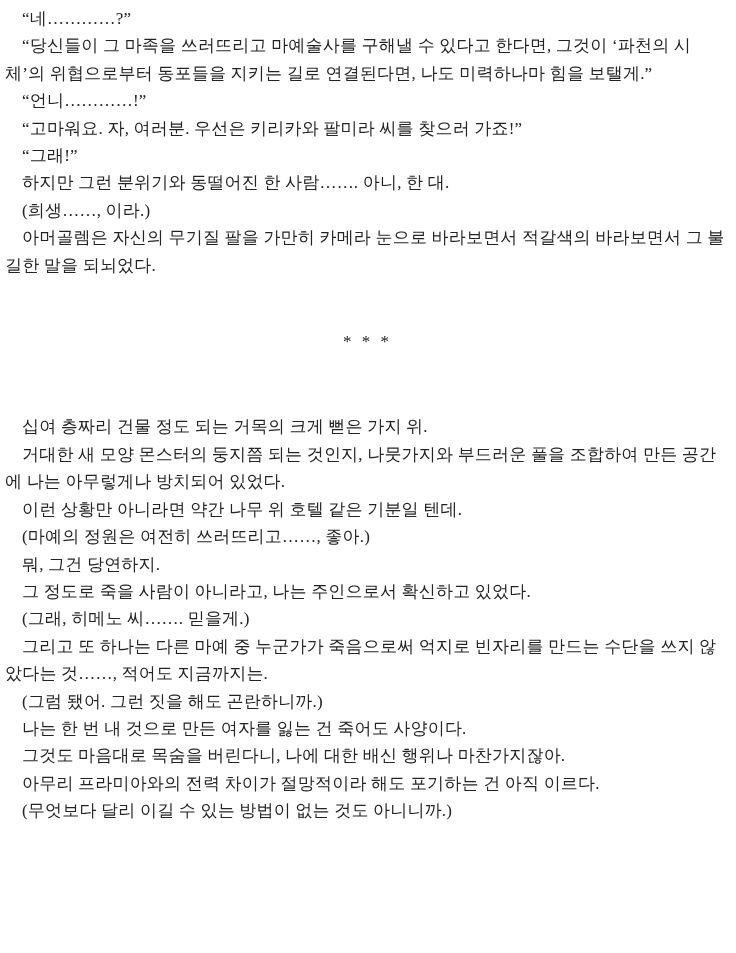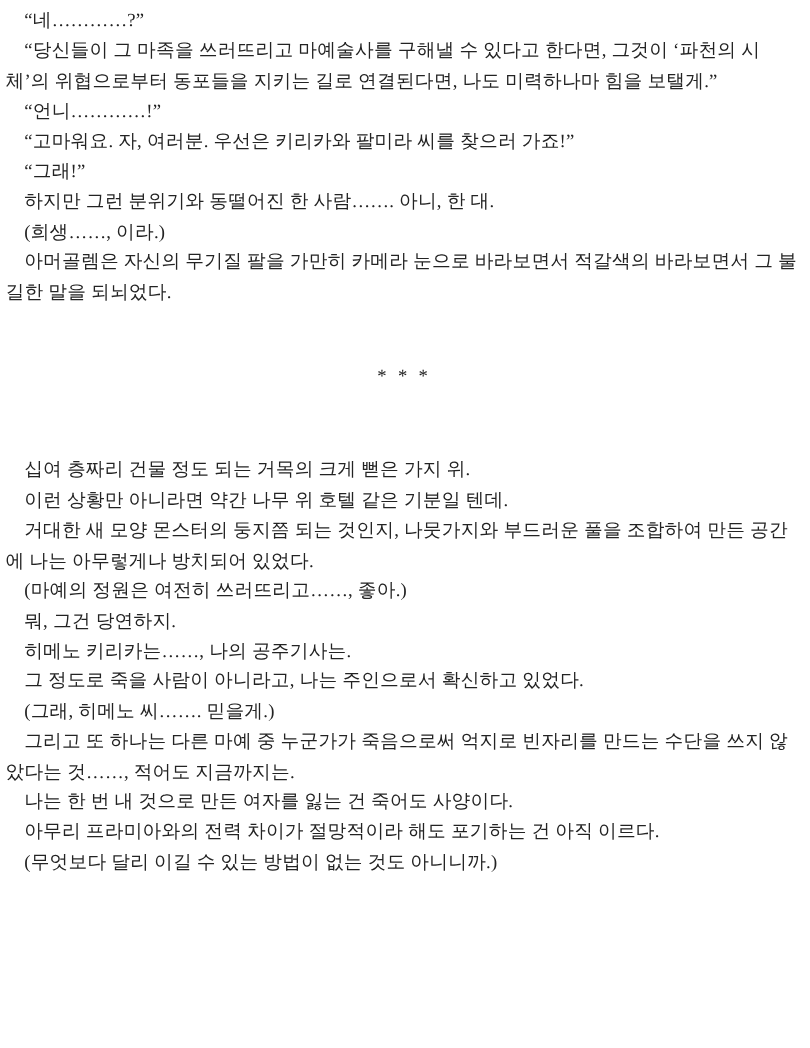--- a/index.html
+++ b/index.html
@@ -42,25 +42,26 @@
       <p>“그래!”</p>
       <p>하지만 그런 분위기와 동떨어진 한 사람……. 아니, 한 대.</p>
       <p>(희생……, 이라.)</p>
       <p>아머골렘은 자신의 무기질 팔을 가만히 카메라 눈으로 바라보면서 적갈색의 바라보면서 그 불길한 말을 되뇌었다.</p>
     </div>
 
   <div class="divider">* * *</div>
 
   <div class="text-block">
       <p>십여 층짜리 건물 정도 되는 거목의 크게 뻗은 가지 위.</p>
+      <p>거대한 새 모양 몬스터의 둥지쯤 되는 것인지, 나뭇가지와 부드러운 풀을 조합하여 만든 공간에 나는 아무렇게나 방치되어 있었다.</p>
       <p>이런 상황만 아니라면 약간 나무 위 호텔 같은 기분일 텐데.</p>
-      <p>거대한 새 모양 몬스터의 둥지쯤 되는 것인지, 나뭇가지와 부드러운 풀을 조합하여 만든 공간에 나는 아무렇게나 방치되어 있었다.</p>
       <p>(마예의 정원은 여전히 쓰러뜨리고……, 좋아.)</p>
       <p>뭐, 그건 당연하지.</p>
-      <p>히메노 키리카는……, 나의 공주기사는.</p>
       <p>그 정도로 죽을 사람이 아니라고, 나는 주인으로서 확신하고 있었다.</p>
       <p>(그래, 히메노 씨……. 믿을게.)</p>
       <p>그리고 또 하나는 다른 마예 중 누군가가 죽음으로써 억지로 빈자리를 만드는 수단을 쓰지 않았다는 것……, 적어도 지금까지는.</p>
+      <p>(그럼 됐어. 그런 짓을 해도 곤란하니까.)</p>
       <p>나는 한 번 내 것으로 만든 여자를 잃는 건 죽어도 사양이다.</p>
+      <p>그것도 마음대로 목숨을 버린다니, 나에 대한 배신 행위나 마찬가지잖아.</p>
       <p>아무리 프라미아와의 전력 차이가 절망적이라 해도 포기하는 건 아직 이르다.</p>
       <p>(무엇보다 달리 이길 수 있는 방법이 없는 것도 아니니까.)</p>
     </div>
 </div>
 
 </body></html>

